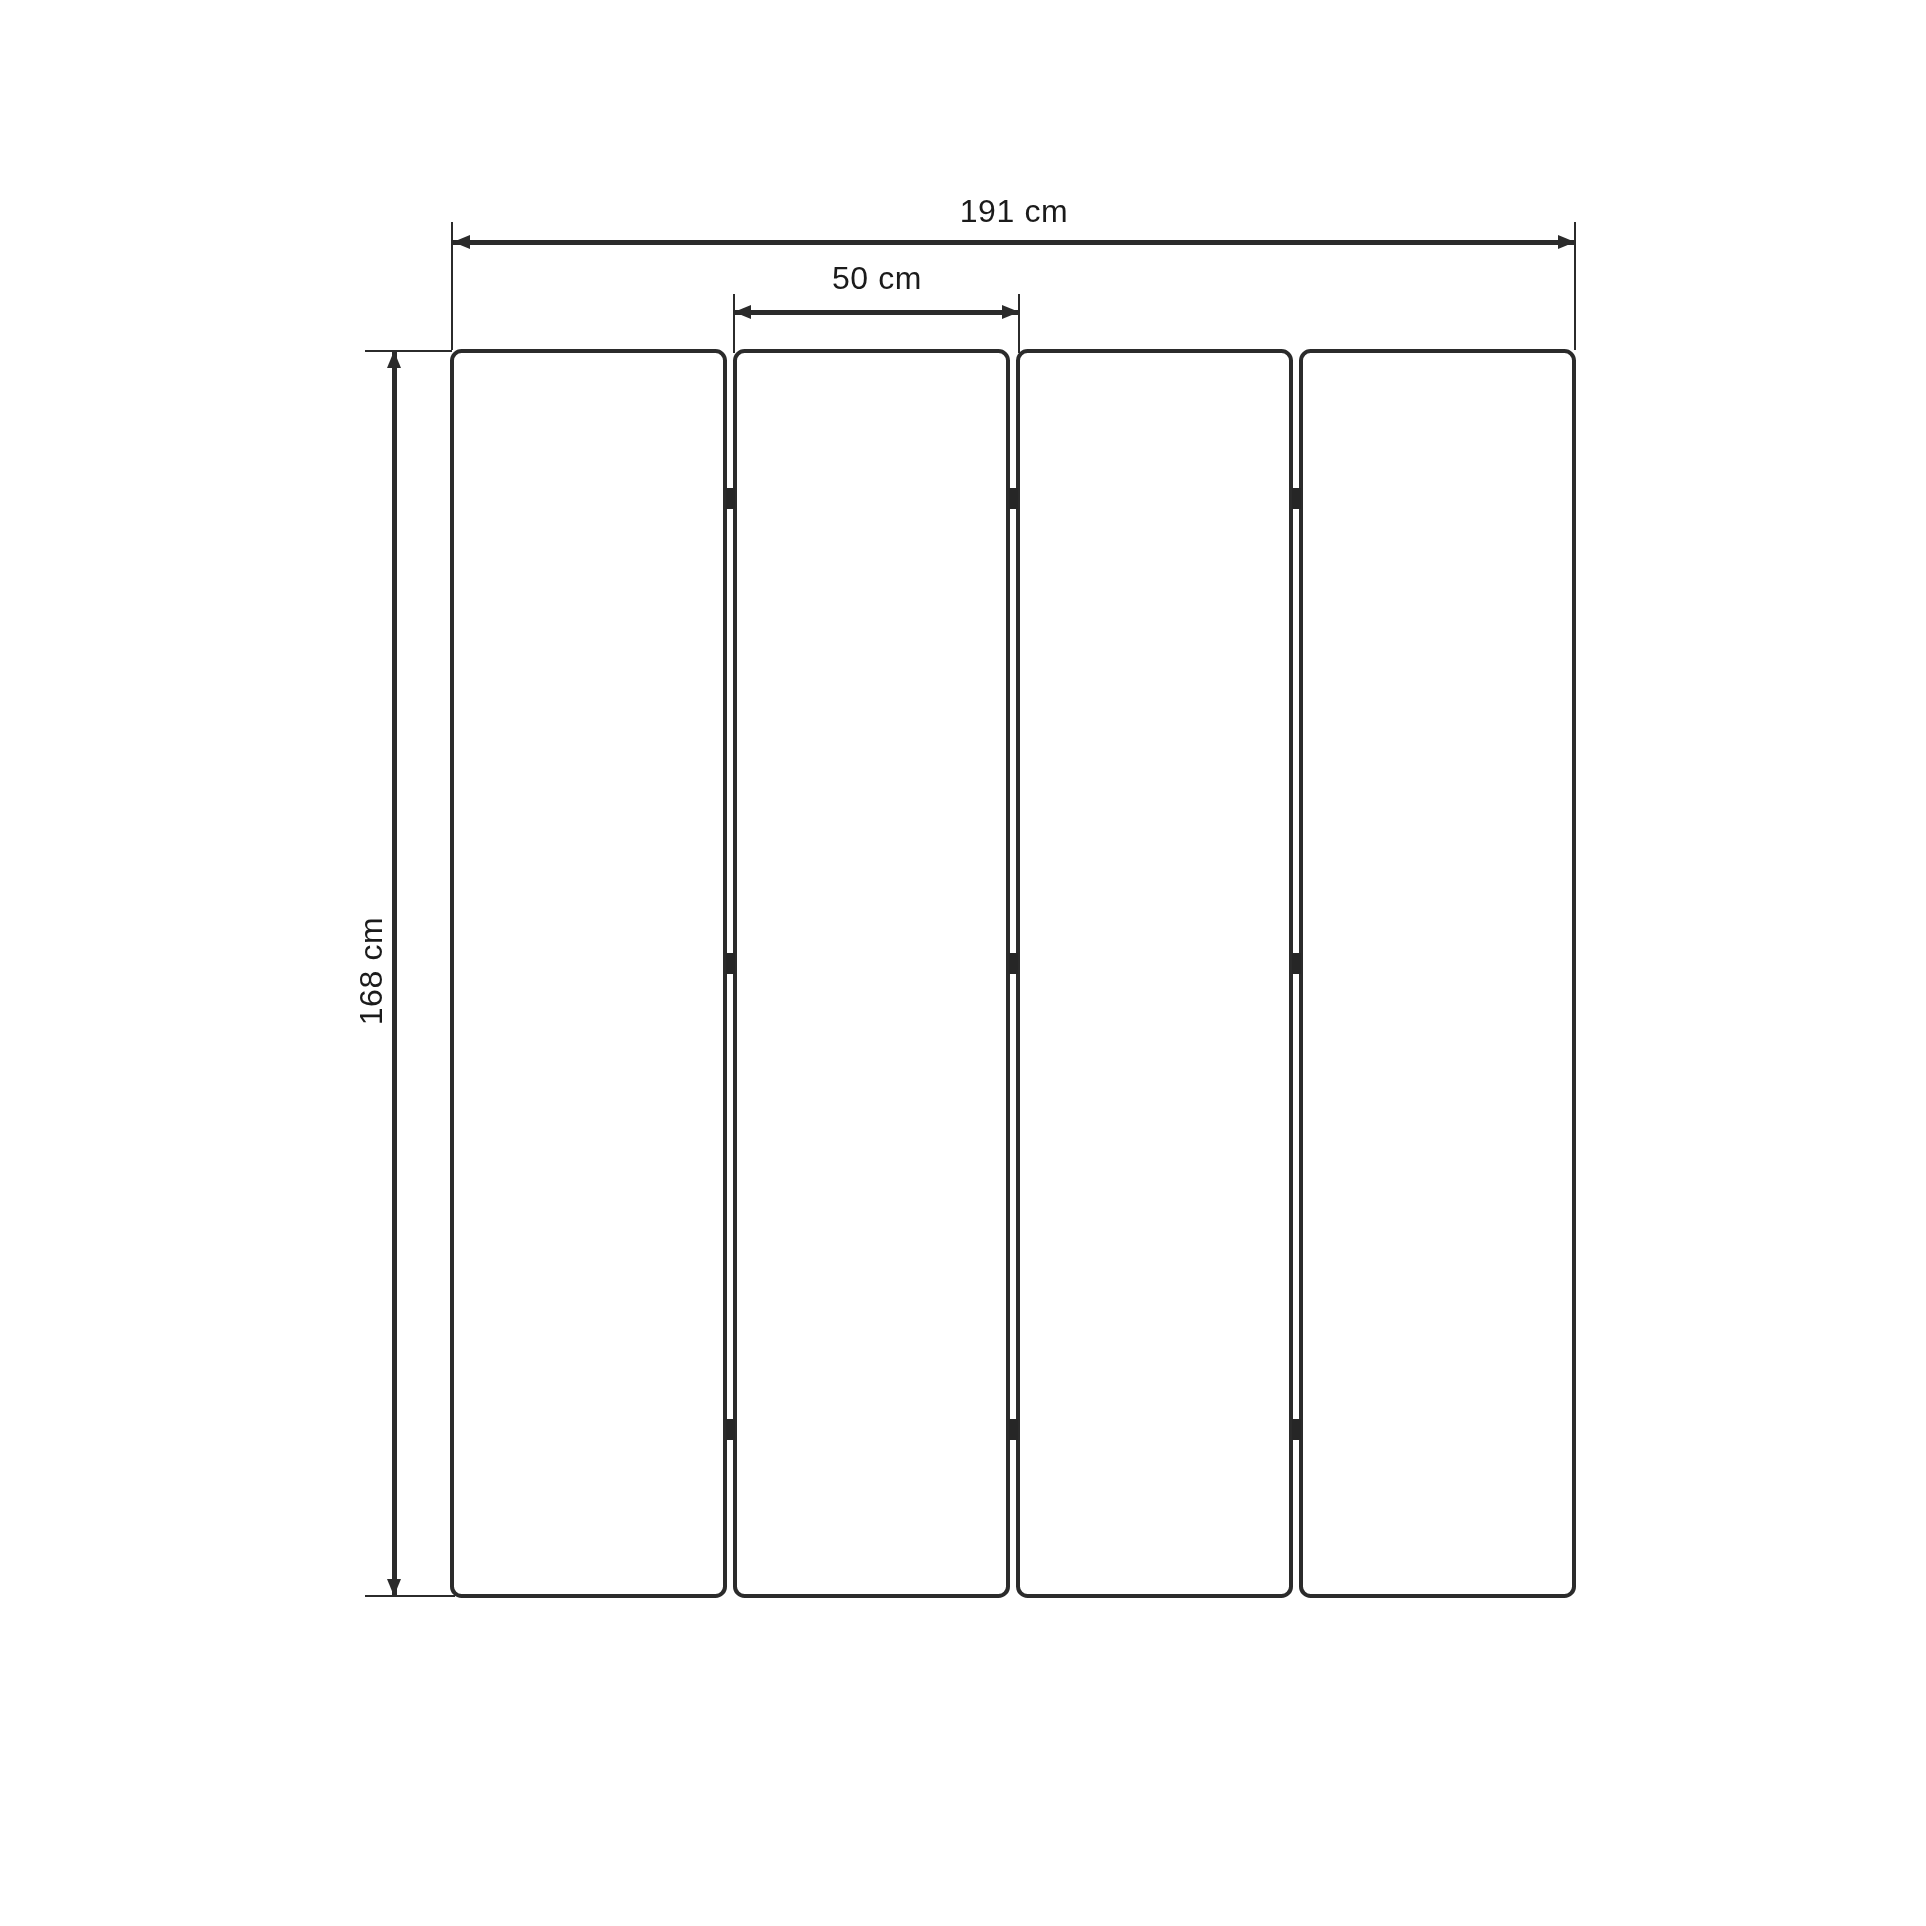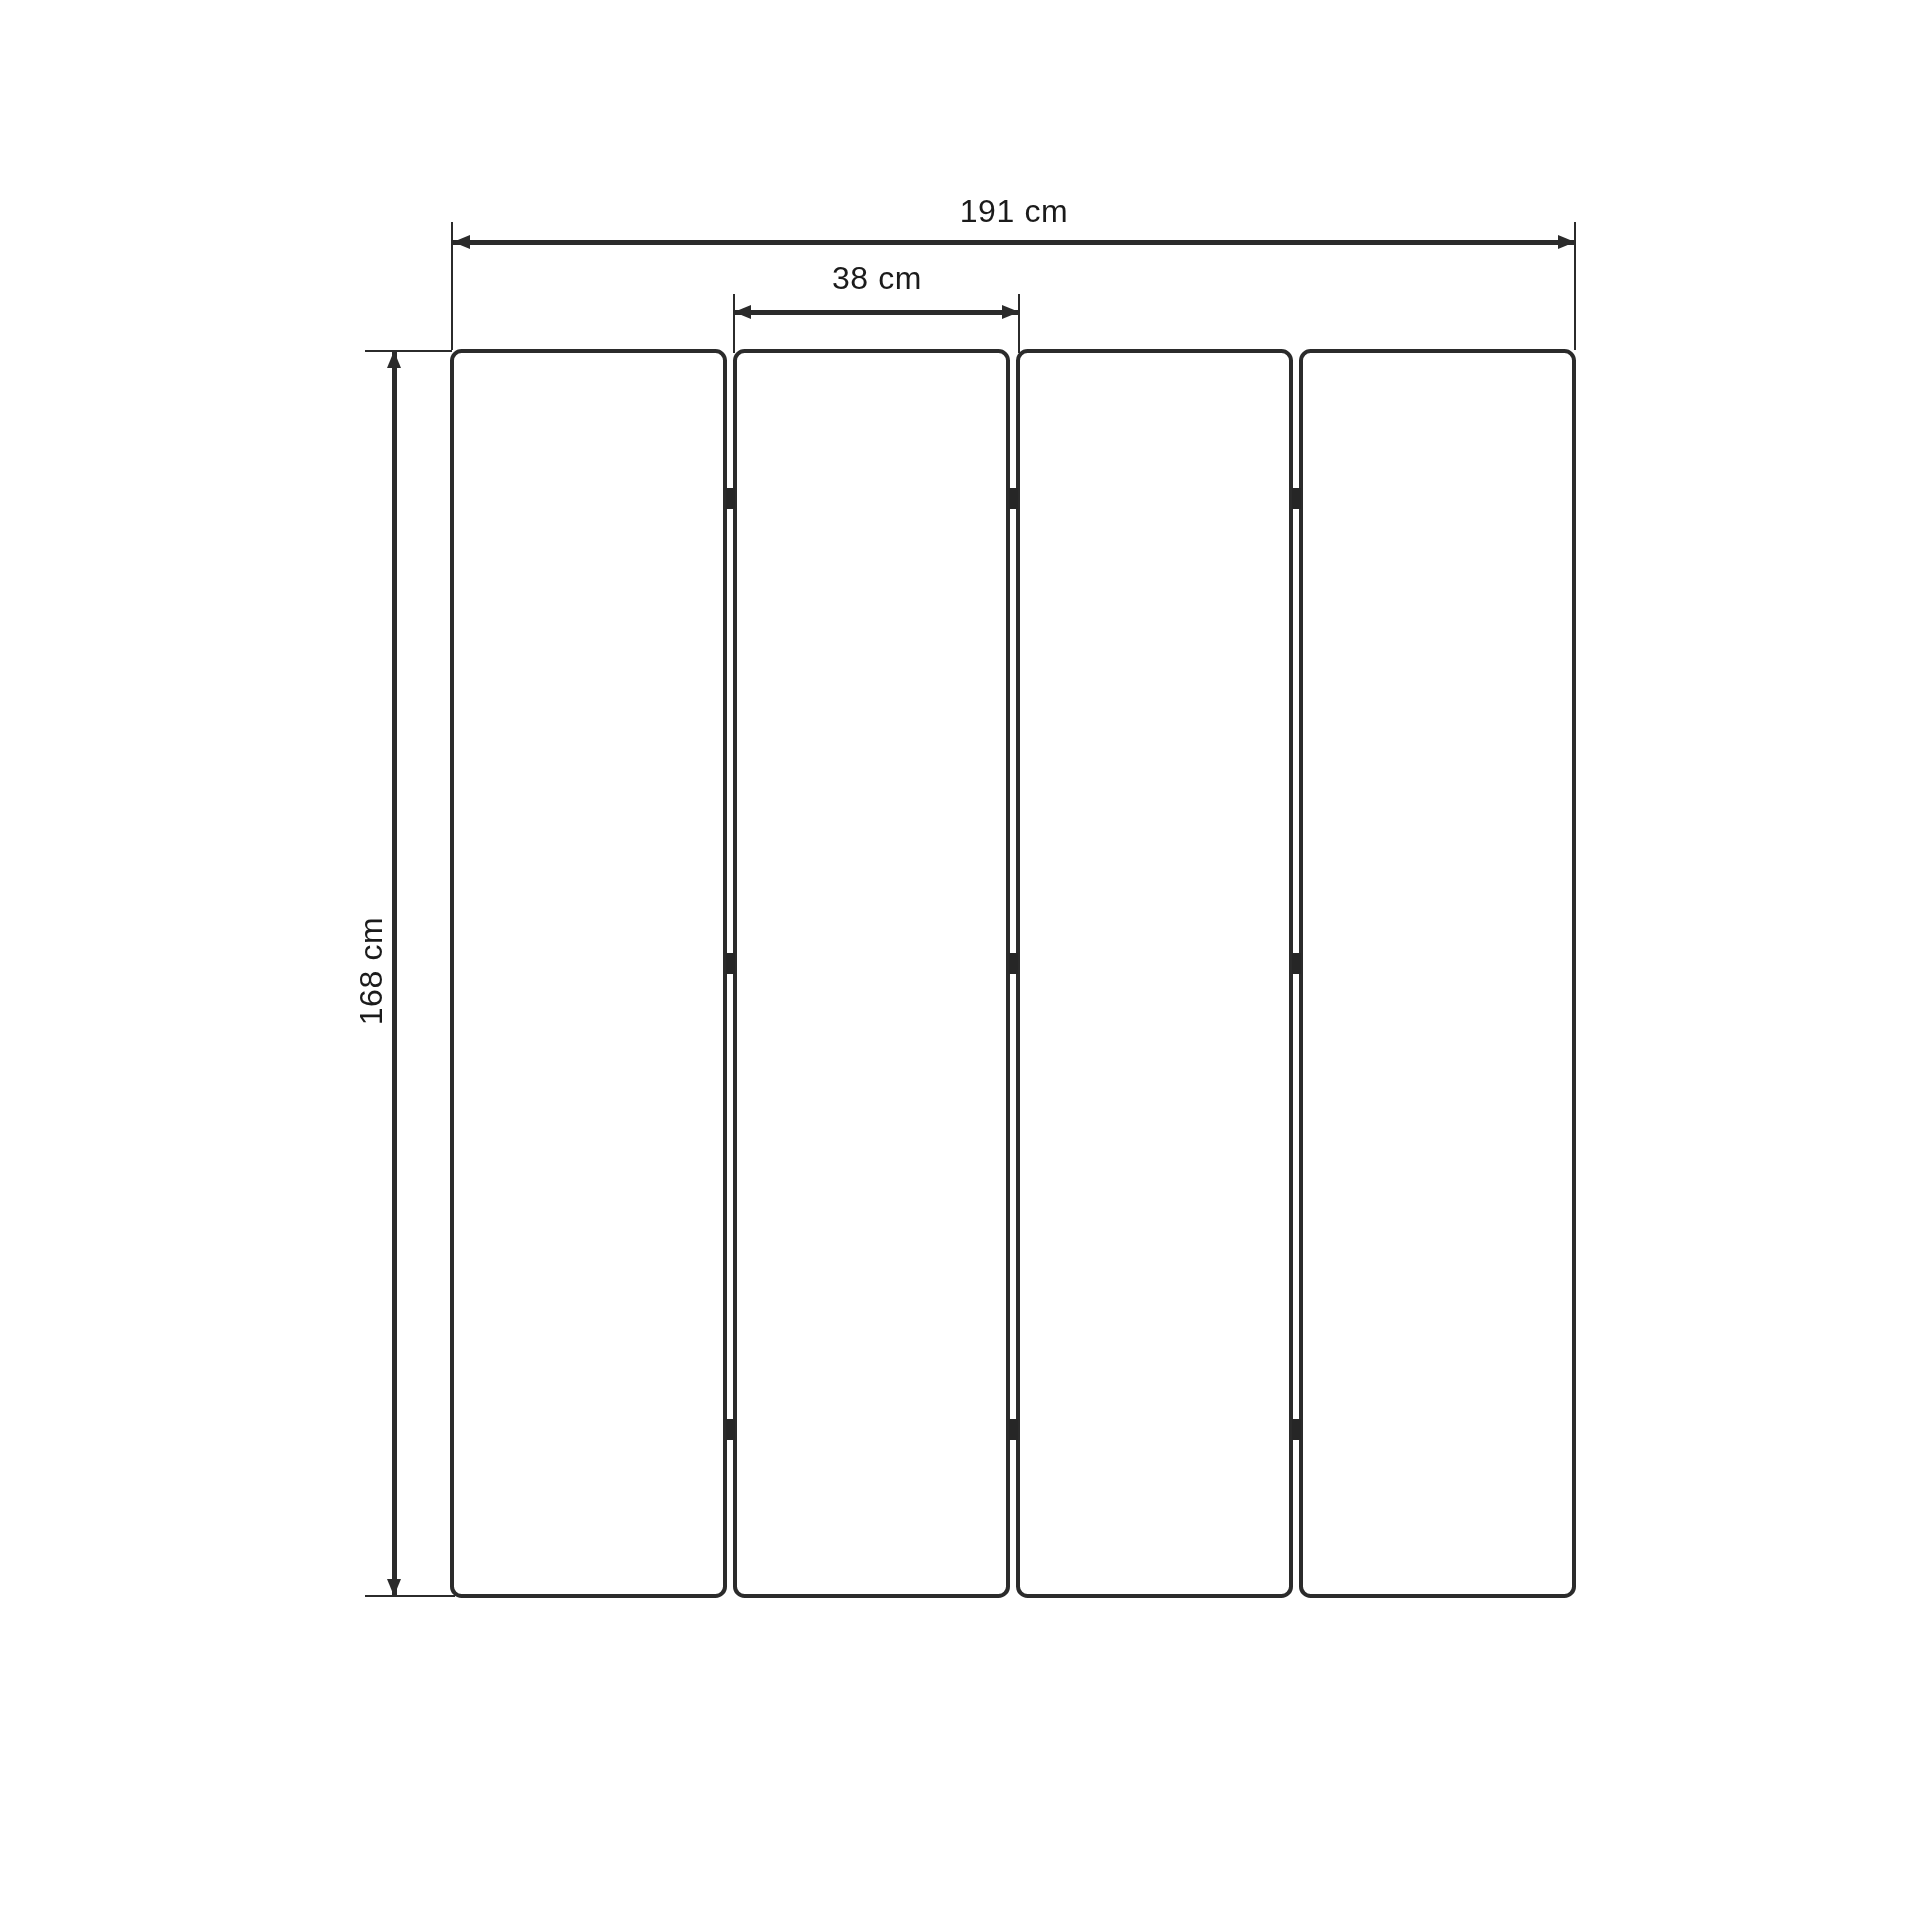--- a/index.html
+++ b/index.html
@@ -56,21 +56,21 @@
   <div class="hinge" style="left:1009px;top:1419px"></div>
   <div class="hinge" style="left:1292px;top:1419px"></div>
 
   <div class="lbl" style="left:453px;top:195px;width:1122px">191 cm</div>
   <div class="dl" style="left:453px;top:240px;width:1122px;height:4.5px"></div>
   <div class="arr arr-left" style="left:453px;top:235px"></div>
   <div class="arr arr-right" style="left:1558px;top:235px"></div>
   <div class="xl" style="left:451px;top:222px;width:1.9px;height:128px"></div>
   <div class="xl" style="left:1574px;top:222px;width:1.9px;height:128px"></div>
 
-  <div class="lbl" style="left:734px;top:262px;width:286px">38 cm</div>
+  <div class="lbl" style="left:734px;top:262px;width:286px">50 cm</div>
   <div class="dl" style="left:734px;top:310px;width:286px;height:4.5px"></div>
   <div class="arr arr-left" style="left:734px;top:305px"></div>
   <div class="arr arr-right" style="left:1002px;top:305px"></div>
   <div class="xl" style="left:733px;top:294px;width:1.9px;height:59px"></div>
   <div class="xl" style="left:1018px;top:294px;width:1.9px;height:59px"></div>
 
   <div class="lbl lbl-rot" style="left:371px;top:971px">168 cm</div>
   <div class="dl" style="left:392px;top:351px;width:4.5px;height:1246px"></div>
   <div class="arr arr-up" style="left:387px;top:351px"></div>
   <div class="arr arr-down" style="left:387px;top:1579px"></div>

